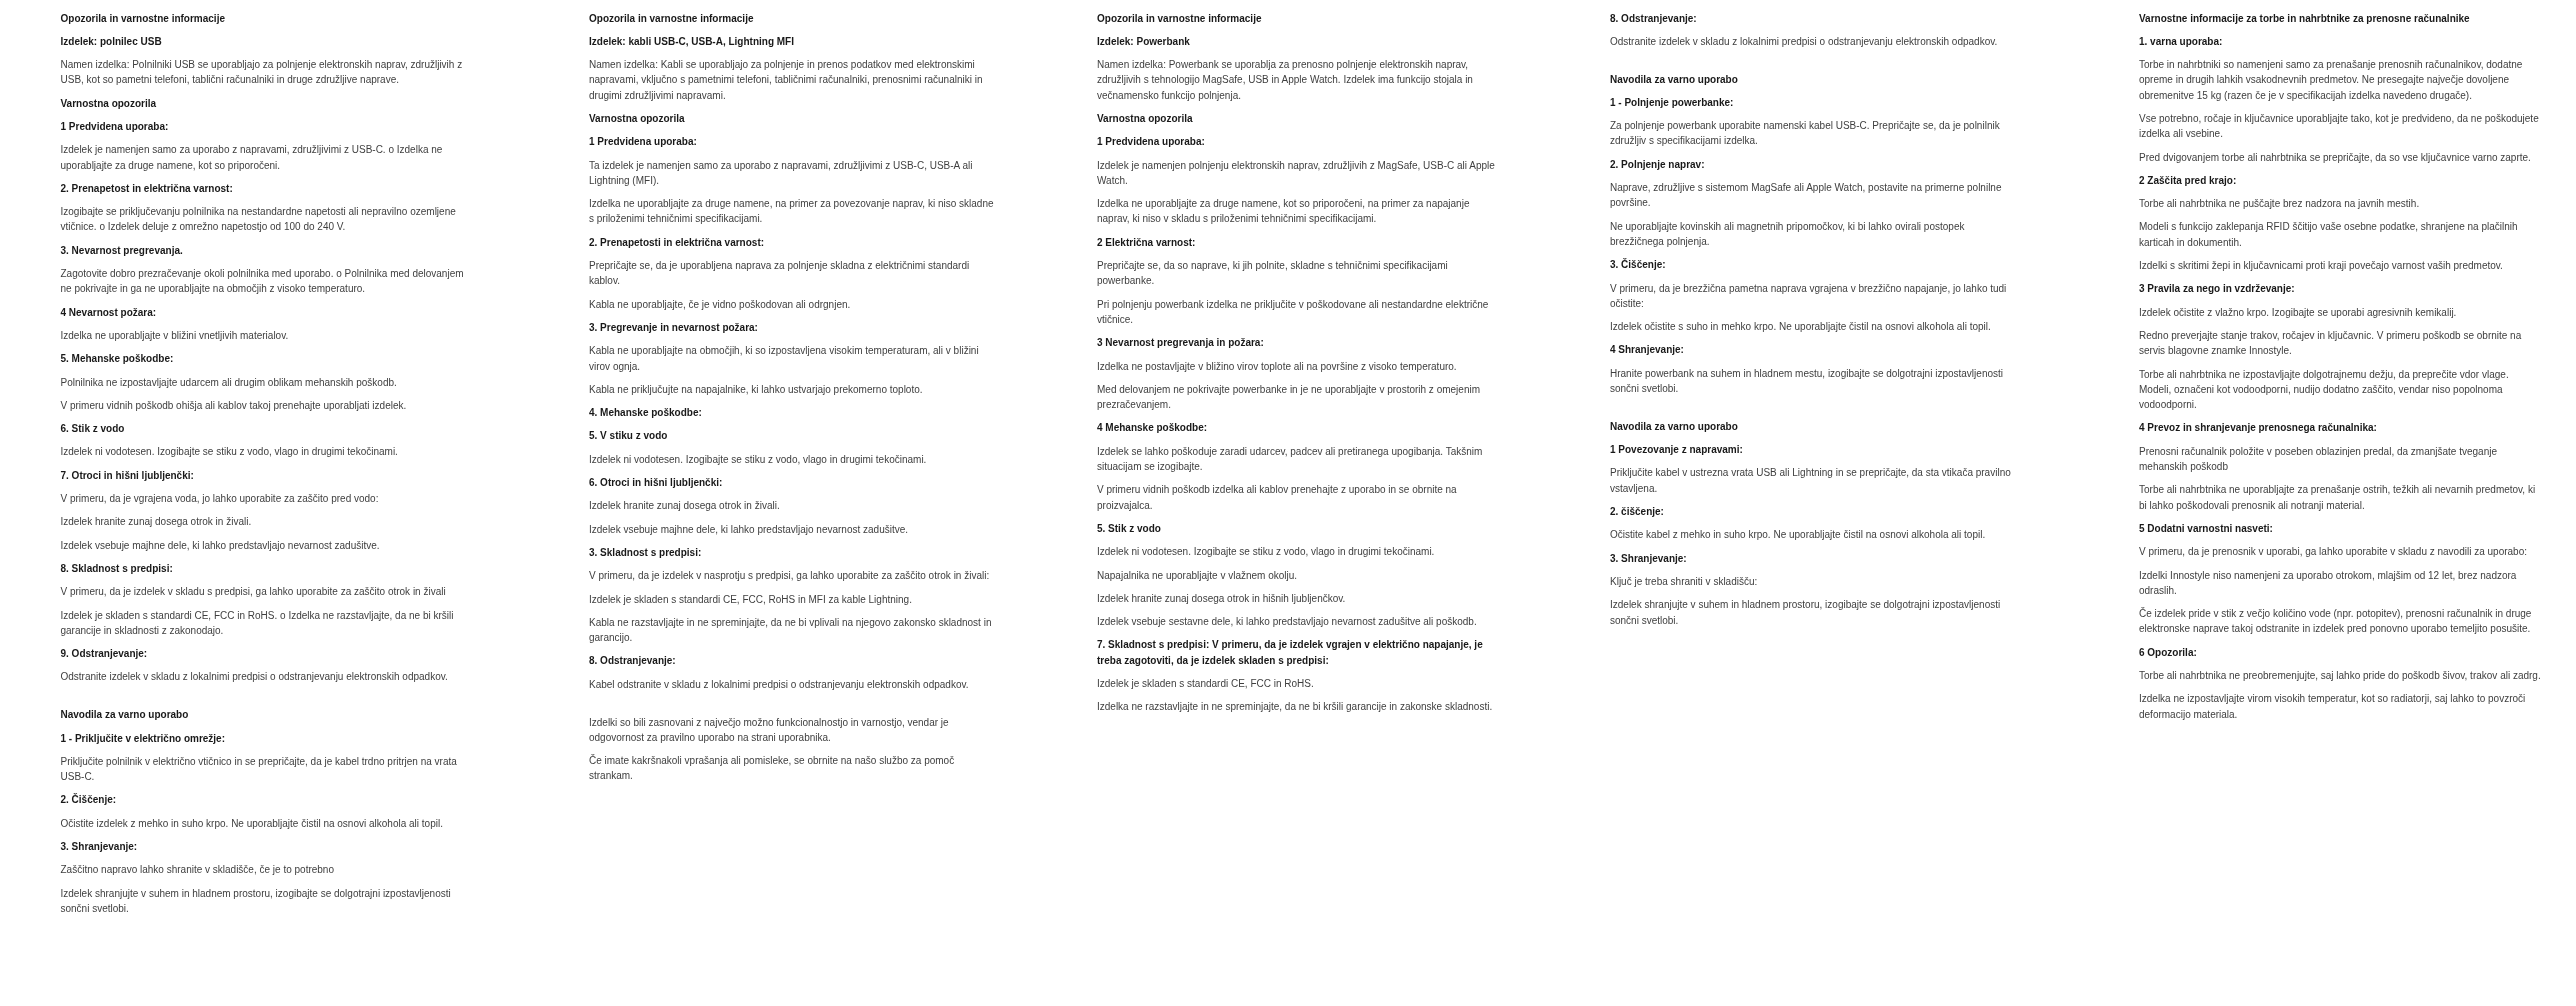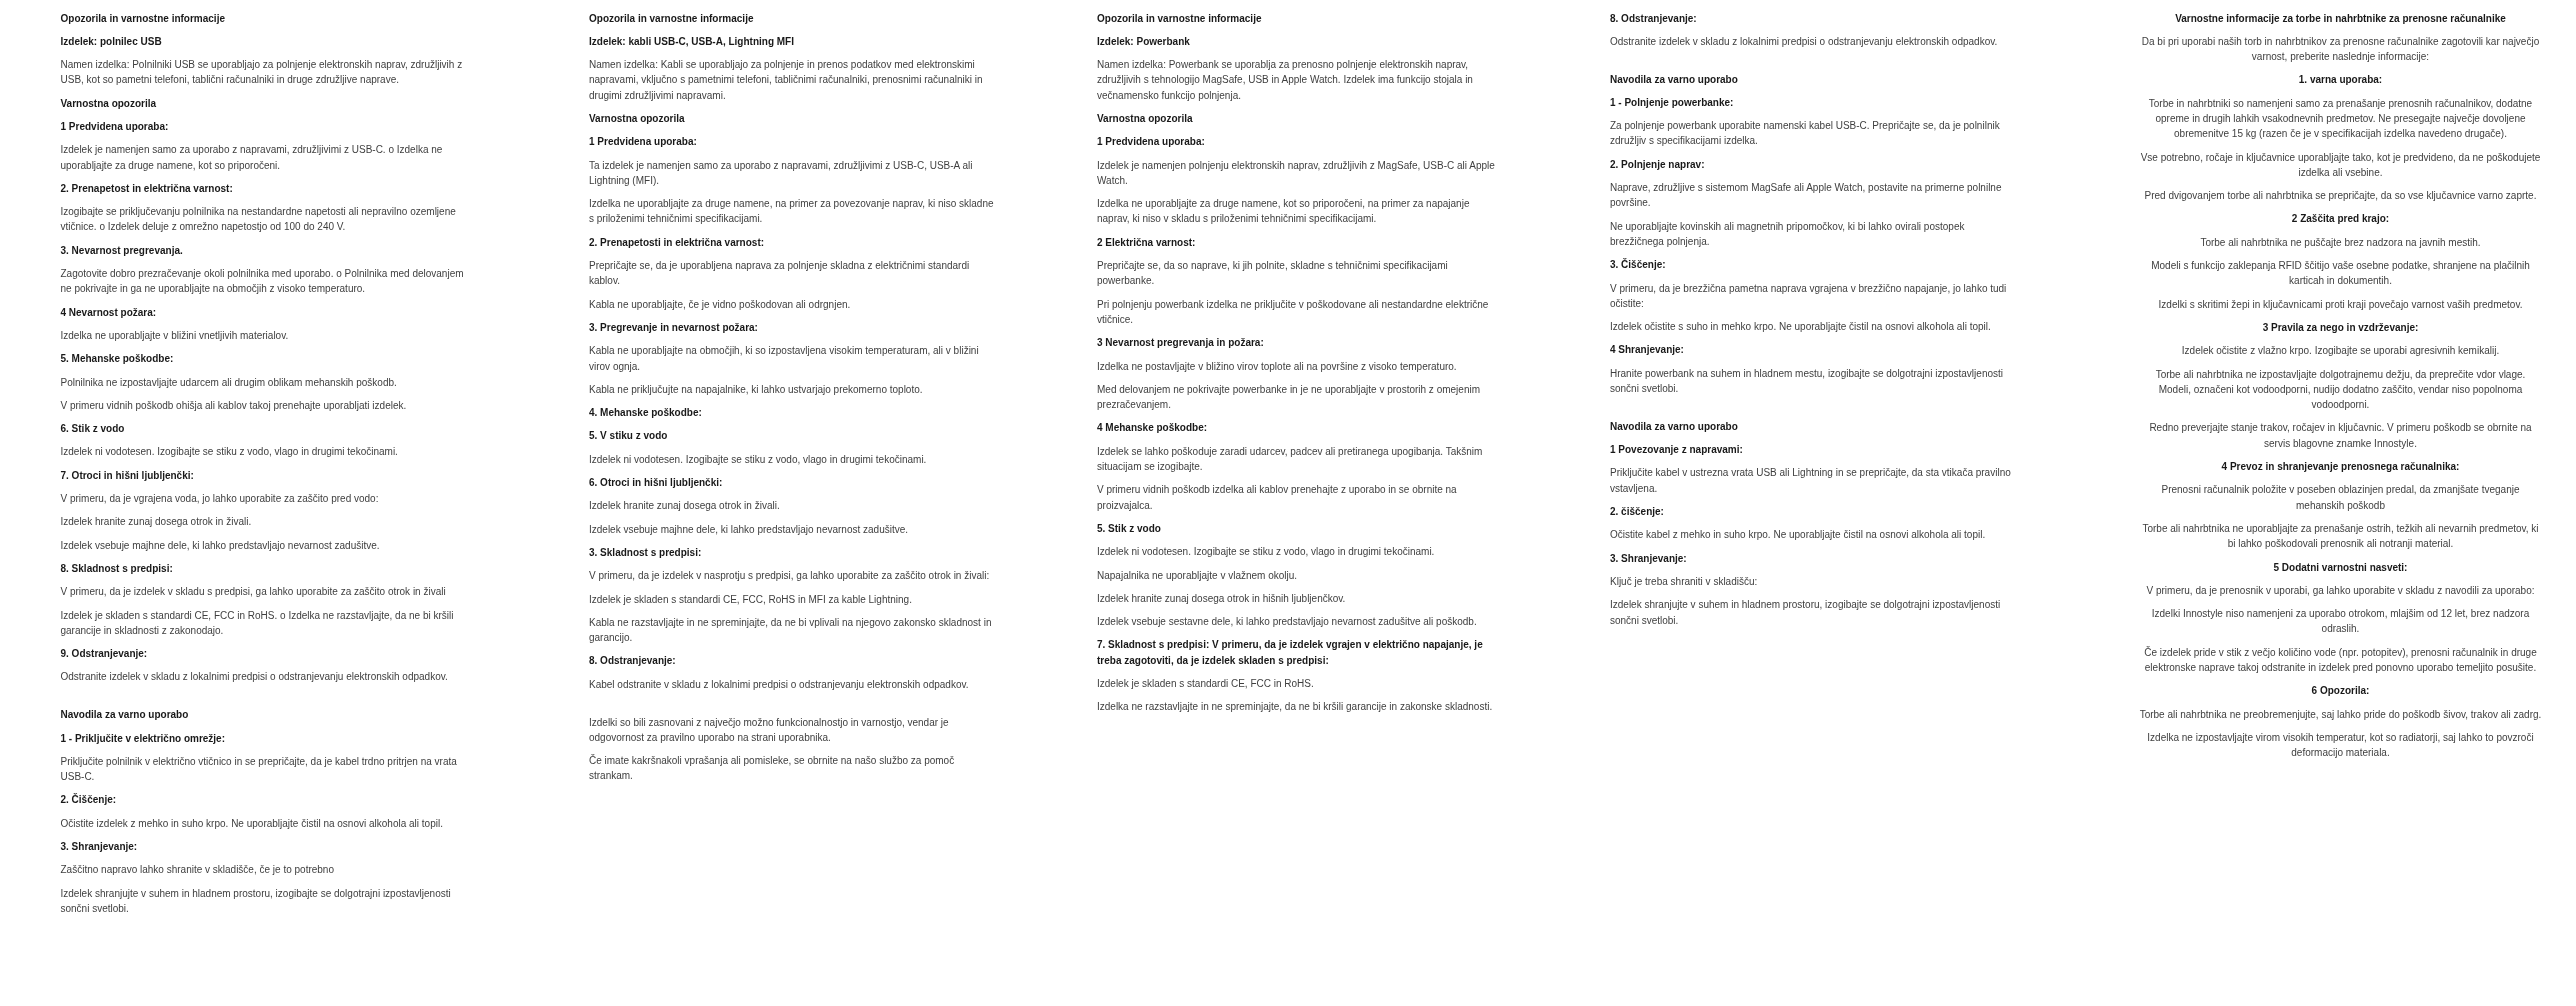--- a/index.html
+++ b/index.html
@@ -19,21 +19,21 @@
     width: 407px;
     font-size: 10px;
     line-height: 15.3px;
     letter-spacing: 0;
     margin-left: 46px;
   }
   .c1 { left: 14.5px; }
   .c2 { left: 543px; }
   .c3 { left: 1051px; }
   .c4 { left: 1564px; }
-  .c5 { left: 2093px; width: 403px; text-align: center; }
+  .c5 { left: 2093px; width: 403px; }
   .blk { margin: 0 0 8px 0; }
   .h { font-weight: 700; color: #191919; }
   .p { font-weight: 400; color: #404040; }
   .gap { height: 14.5px; margin: 0; }
 </style>
 </head>
 <body>
 
 <main>
   <section class="col c1">
@@ -149,33 +149,32 @@
       <div class="blk h">1 Povezovanje z napravami:</div>
       <div class="blk p">Priključite kabel v ustrezna vrata USB ali Lightning in se prepričajte, da sta vtikača pravilno vstavljena.</div>
       <div class="blk h">2. čiščenje:</div>
       <div class="blk p">Očistite kabel z mehko in suho krpo. Ne uporabljajte čistil na osnovi alkohola ali topil.</div>
       <div class="blk h">3. Shranjevanje:</div>
       <div class="blk p">Ključ je treba shraniti v skladišču:</div>
       <div class="blk p">Izdelek shranjujte v suhem in hladnem prostoru, izogibajte se dolgotrajni izpostavljenosti sončni svetlobi.</div>
     </section>
   <section class="col c5">
       <div class="blk h">Varnostne informacije za torbe in nahrbtnike za prenosne računalnike</div>
-      <div class="blk p">Da bi pri uporabi naših torb in nahrbtnikov za prenosne računalnike zagotovili kar največjo varnost, preberite naslednje informacije:</div>
       <div class="blk h">1. varna uporaba:</div>
       <div class="blk p">Torbe in nahrbtniki so namenjeni samo za prenašanje prenosnih računalnikov, dodatne opreme in drugih lahkih vsakodnevnih predmetov. Ne presegajte največje dovoljene obremenitve 15 kg (razen če je v specifikacijah izdelka navedeno drugače).</div>
       <div class="blk p">Vse potrebno, ročaje in ključavnice uporabljajte tako, kot je predvideno, da ne poškodujete izdelka ali vsebine.</div>
       <div class="blk p">Pred dvigovanjem torbe ali nahrbtnika se prepričajte, da so vse ključavnice varno zaprte.</div>
       <div class="blk h">2 Zaščita pred krajo:</div>
       <div class="blk p">Torbe ali nahrbtnika ne puščajte brez nadzora na javnih mestih.</div>
       <div class="blk p">Modeli s funkcijo zaklepanja RFID ščitijo vaše osebne podatke, shranjene na plačilnih karticah in dokumentih.</div>
       <div class="blk p">Izdelki s skritimi žepi in ključavnicami proti kraji povečajo varnost vaših predmetov.</div>
       <div class="blk h">3 Pravila za nego in vzdrževanje:</div>
       <div class="blk p">Izdelek očistite z vlažno krpo. Izogibajte se uporabi agresivnih kemikalij.</div>
+      <div class="blk p">Redno preverjajte stanje trakov, ročajev in ključavnic. V primeru poškodb se obrnite na servis blagovne znamke Innostyle.</div>
       <div class="blk p">Torbe ali nahrbtnika ne izpostavljajte dolgotrajnemu dežju, da preprečite vdor vlage. Modeli, označeni kot vodoodporni, nudijo dodatno zaščito, vendar niso popolnoma vodoodporni.</div>
-      <div class="blk p">Redno preverjajte stanje trakov, ročajev in ključavnic. V primeru poškodb se obrnite na servis blagovne znamke Innostyle.</div>
       <div class="blk h">4 Prevoz in shranjevanje prenosnega računalnika:</div>
       <div class="blk p">Prenosni računalnik položite v poseben oblazinjen predal, da zmanjšate tveganje mehanskih poškodb</div>
       <div class="blk p">Torbe ali nahrbtnika ne uporabljajte za prenašanje ostrih, težkih ali nevarnih predmetov, ki bi lahko poškodovali prenosnik ali notranji material.</div>
       <div class="blk h">5 Dodatni varnostni nasveti:</div>
       <div class="blk p">V primeru, da je prenosnik v uporabi, ga lahko uporabite v skladu z navodili za uporabo:</div>
       <div class="blk p">Izdelki Innostyle niso namenjeni za uporabo otrokom, mlajšim od 12 let, brez nadzora odraslih.</div>
       <div class="blk p">Če izdelek pride v stik z večjo količino vode (npr. potopitev), prenosni računalnik in druge elektronske naprave takoj odstranite in izdelek pred ponovno uporabo temeljito posušite.</div>
       <div class="blk h">6 Opozorila:</div>
       <div class="blk p">Torbe ali nahrbtnika ne preobremenjujte, saj lahko pride do poškodb šivov, trakov ali zadrg.</div>
       <div class="blk p">Izdelka ne izpostavljajte virom visokih temperatur, kot so radiatorji, saj lahko to povzroči deformacijo materiala.</div>

